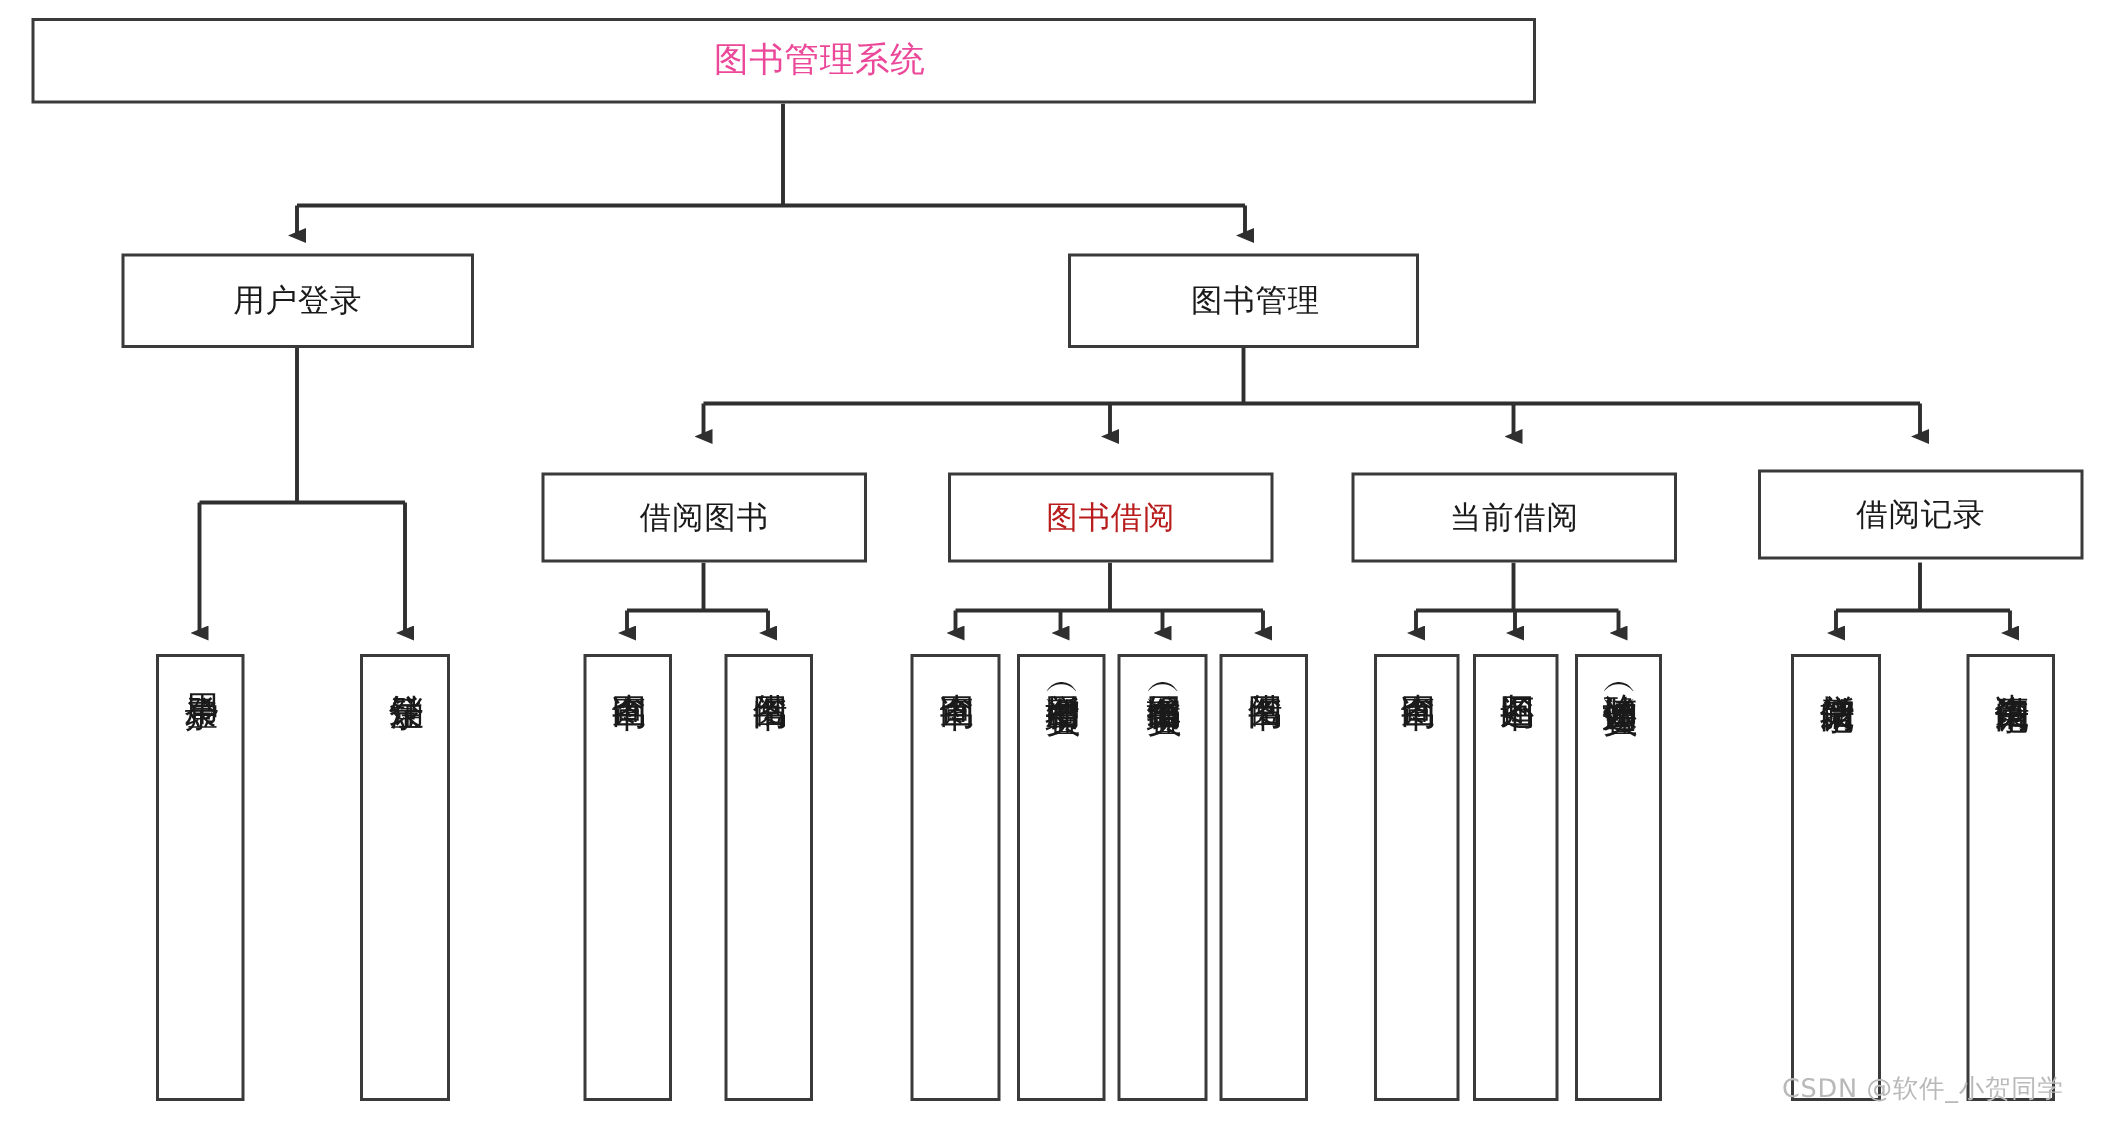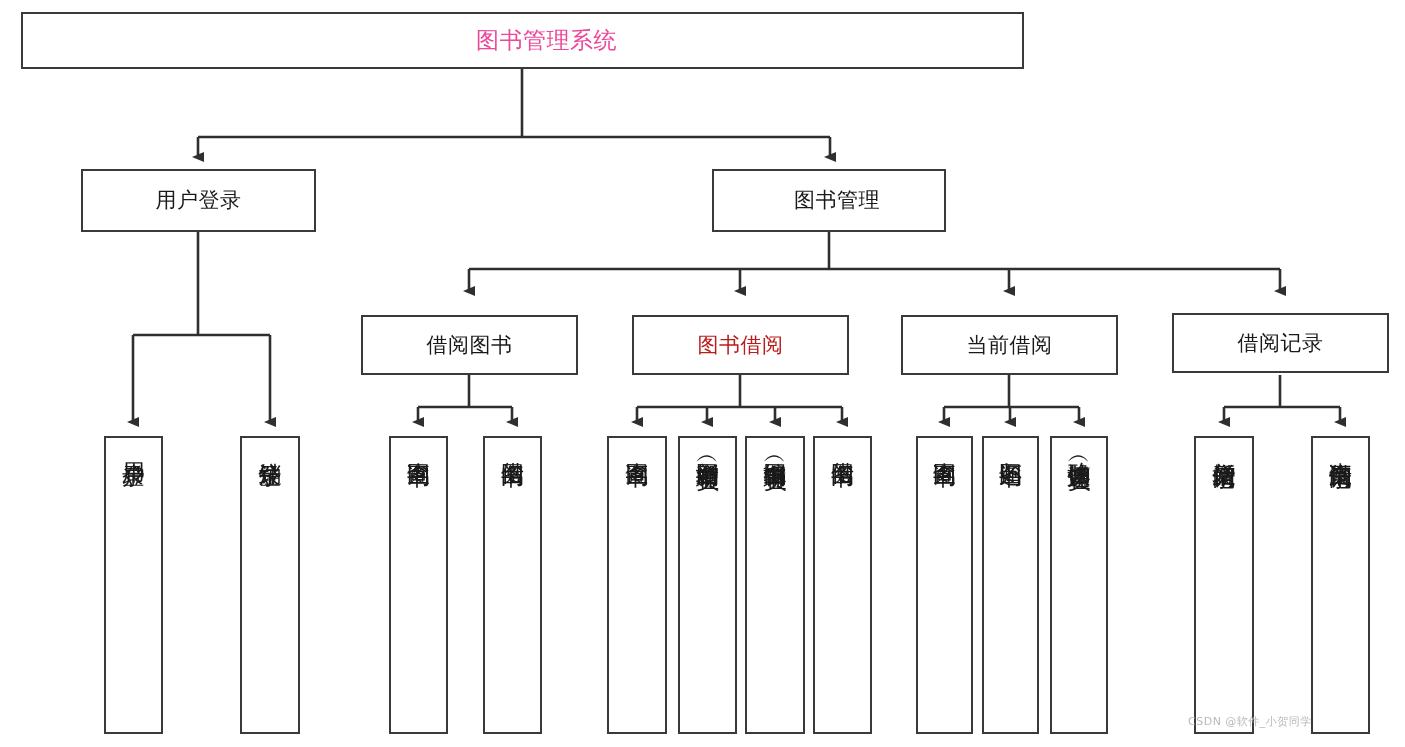--- a/index.html
+++ b/index.html
@@ -54,21 +54,21 @@
     text-orientation: upright;
     font-size: 23px;
     letter-spacing: 1px;
     line-height: 1.0;
   }
   .node.root .label {
     font-size: 23px;
   }
   .watermark {
     position: absolute;
-    font-size: 11px;
+    font-size: 17px;
     color: #b9b9b9;
     white-space: nowrap;
     letter-spacing: 0.5px;
   }
 </style>
 </head>
 <body>
 
 <div id="diagram-root">
 

